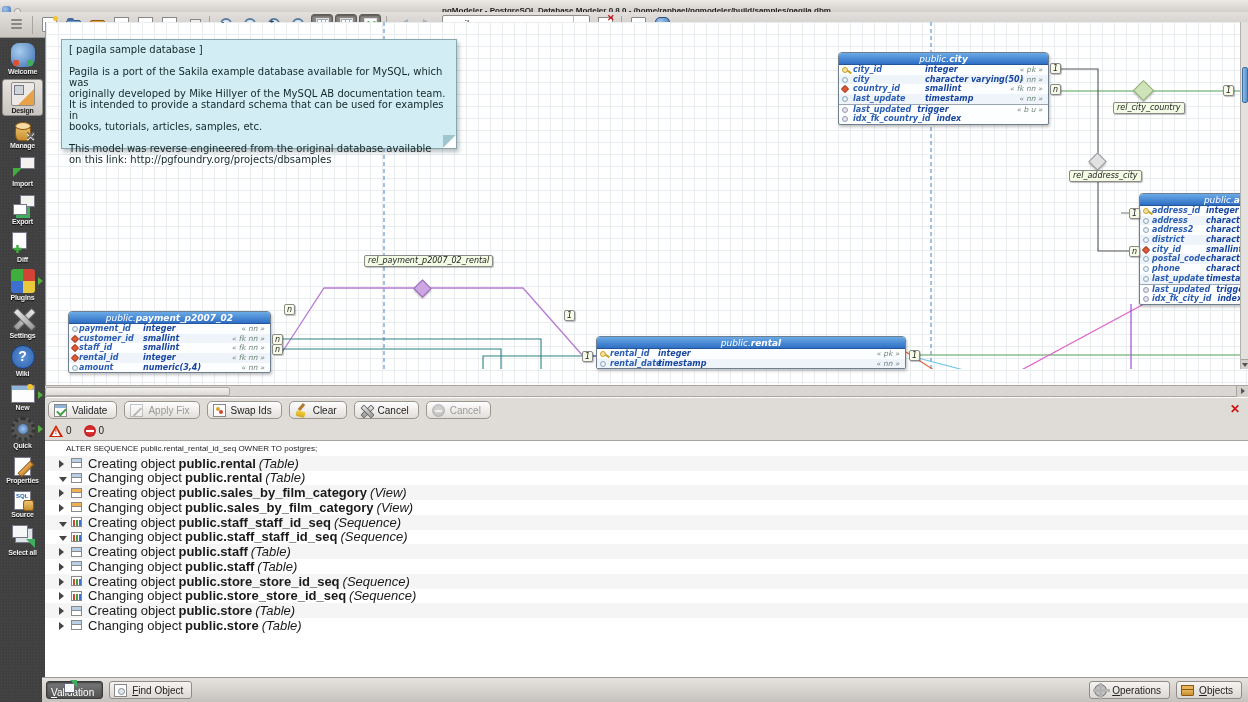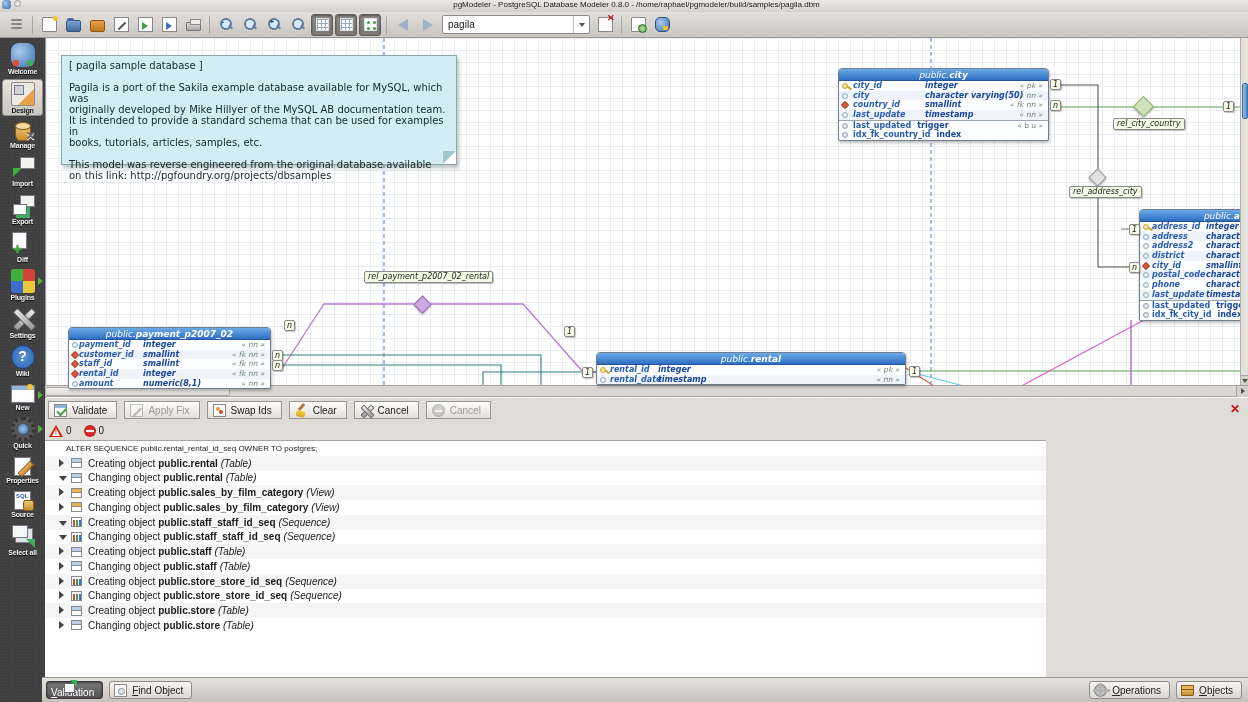--- a/index.html
+++ b/index.html
@@ -2,21 +2,21 @@
 <html><head>
 <meta charset="utf-8">
 <style>
 * { margin:0; padding:0; box-sizing:border-box; }
 html,body { width:1248px; height:702px; overflow:hidden; font-family:"Liberation Sans",sans-serif; background:#d4d0cc; }
 #app { position:relative; width:1248px; height:702px; }
 
 
 #titlebar { position:absolute; left:0; top:0; width:1248px; height:16px;
   background:linear-gradient(#ece9e6,#cdc9c5); border-bottom:1px solid #a8a4a0;
-  display:flex; align-items:flex-start; font-size:8px; font-weight:normal; color:#1c1c1c; }
+  display:flex; align-items:flex-end; font-size:8px; font-weight:bold; color:#1c1c1c; }
 #titlebar .tb-app { width:9px; height:9px; margin:0 3px 0 2px; border-radius:3px;
   background:radial-gradient(circle at 35% 35%, #9fc4ea, #3c6fae); }
 #titlebar .tb-circ { width:7px; height:7px; border:1px solid #9a9a9a; border-radius:50%; background:#e8e6e2; margin-right:4px; }
 #title-text { flex:1; text-align:center; white-space:nowrap; }
 
 
 #toolbar { position:absolute; left:0; top:12px; width:1248px; height:26px;
   background:linear-gradient(#e2dfdc,#d2cecา 90%,#c6c2be); background:linear-gradient(#e2dfdc,#c9c5c1);
   border-bottom:1px solid #9d9995; display:flex; align-items:center; padding-left:4px; }
 .tbtn { width:22px; height:22px; margin:0 1px; border-radius:3px; display:flex; align-items:center; justify-content:center; position:relative; }
@@ -93,38 +93,38 @@
 .quick-icon::after { content:""; position:absolute; left:4px; top:4px; width:10px; height:10px; border-radius:50%; background:radial-gradient(#9fc4ea,#3c6fae); }
 .properties-icon { background:#fdfdfd; border:1px solid #778; margin-top:2px; height:19px !important; width:17px !important; }
 .properties-icon::after { content:""; position:absolute; left:2px; top:8px; width:16px; height:4px; background:linear-gradient(#f0b050,#c9822e); border:1px solid #8d5a16; transform:rotate(-45deg); }
 .source-icon { background:#fdfdfd; border:1px solid #778; margin-top:1px; height:19px !important; width:17px !important; }
 .source-icon::before { content:"SQL"; position:absolute; left:1px; top:1px; font-size:6px; font-weight:bold; color:#2c5fae; }
 .source-icon::after { content:""; position:absolute; right:-4px; bottom:-2px; width:9px; height:9px; background:linear-gradient(#f0c674,#c98f2e); border:1px solid #8d5a16; border-radius:2px/4px; }
 .select-all-icon::before { content:""; position:absolute; left:1px; top:1px; width:14px; height:11px; background:#f4f6f8; border:1px solid #778; box-shadow:4px 4px 0 #dde4ea, 4px 4px 0 1px #778; }
 .select-all-icon::after { content:""; position:absolute; right:0px; bottom:0px; border-top:9px solid #3fae5f; border-left:9px solid transparent; }
 
 
-#canvas { position:absolute; left:45px; top:38px; width:1203px; height:386px; background:#fff; overflow:hidden; border-left:1px solid #9a9a9a;
+#canvas { position:absolute; left:45px; top:22px; width:1203px; height:386px; background:#fff; overflow:hidden; border-left:1px solid #9a9a9a;
   background-image:linear-gradient(#e9edf0 1px,transparent 1px),linear-gradient(90deg,#e9edf0 1px,transparent 1px); background-size:12px 12px; }
 #rel-lines { position:absolute; left:0; top:0; z-index:1; }
 #note { position:absolute; left:15px; top:17px; width:396px; height:110px; z-index:3;
   background:#d2eef4; border:1px solid #8aa6ac; box-shadow:2px 3px 4px rgba(60,80,90,.35);
   font-family:"DejaVu Sans",sans-serif; font-size:10px; line-height:11px; color:#14282a; padding:4px 7px; white-space:pre-line; }
 #note::after { content:""; position:absolute; right:0; bottom:0; border-bottom:13px solid #ffffff; border-left:13px solid transparent; }
 #note::before { content:""; position:absolute; right:0; bottom:0; border-top:13px solid #9fc6cc; border-right:13px solid transparent; }
 .db-table { position:absolute; z-index:3; background:#fdfeff; border:1px solid #6f7f8f; border-radius:4px 4px 2px 2px; box-shadow:1px 2px 3px rgba(0,0,0,.25); font-family:"DejaVu Sans",sans-serif; }
 .db-hdr { height:12px; border-radius:3px 3px 0 0; background:linear-gradient(#6aaae6,#2f6fc4); border-bottom:1px solid #24549a;
   display:flex; justify-content:center; align-items:center; font-size:9px; color:#fff; font-style:italic; white-space:nowrap; overflow:hidden; }
 .db-hdr .hn { font-weight:bold; }
 .db-row { position:relative; height:9.7px; font-size:8px; font-style:italic; white-space:nowrap; }
 .db-row.alt { background:#eef4fa; }
 .db-row .cn { position:absolute; top:0; line-height:9.7px; color:#2a5db0; font-weight:bold; }
 .db-row .ct { position:absolute; top:0; line-height:9.7px; color:#18469e; font-weight:bold; }
 .db-row .cc { position:absolute; top:0; right:5px; line-height:9.7px; color:#6f8577; font-size:7.5px; }
-.db-xrow { position:relative; height:9.7px; font-size:8px; white-space:nowrap; line-height:9.7px; }
+.db-xrow { position:relative; height:9.7px; font-size:8px; font-style:italic; white-space:nowrap; line-height:9.7px; }
 .db-xrow .cn { color:#2a5db0; font-weight:bold; } .db-xrow .ct { color:#18469e; font-weight:bold; margin-left:6px; }
 .db-xrow .cc { position:absolute; right:5px; color:#6f8577; font-size:7.5px; }
 .db-sep { height:0; border-top:1px solid #9aa6b2; }
 .ci { position:absolute; left:3px; top:2px; width:6px; height:6px; }
 .ci-pk { border:1.5px solid #c9a227; border-radius:50%; background:#f4e4a0; }
 .ci-pk::after { content:""; position:absolute; left:4px; top:3px; width:5px; height:1.5px; background:#c9a227; transform:rotate(35deg); }
 .ci-col { border:1px solid #8fa9be; border-radius:50%; background:radial-gradient(#ffffff,#cfe2f0); }
 .ci-fk { background:#e05a35; transform:rotate(45deg); border:1px solid #a63c1e; border-radius:1px; }
 .ci-trg, .ci-idx { border:1px solid #9a9ab2; border-radius:50%; background:radial-gradient(#f4f4fc,#cfcfe4); }
 .badge { position:absolute; z-index:6; width:11px; height:11px; background:#f6fbe8; border:1px solid #8a8a8a; border-radius:2px;
@@ -142,21 +142,21 @@
 
 
 #hscroll { position:absolute; left:45px; top:385px; width:1203px; height:12px; background:#d9d6d3; border-top:1px solid #a8a5a2; border-bottom:1px solid #a8a5a2; }
 #hthumb { position:absolute; left:0; top:1px; width:185px; height:9px; background:linear-gradient(#f2f0ee,#dcd9d6); border:1px solid #aeaaa6; border-radius:2px; }
 #hs-btn { position:absolute; right:0; top:0; width:12px; height:11px; background:#d4d1cd; border-left:1px solid #a8a4a0; }
 #hs-btn::after { content:""; position:absolute; left:4px; top:2px; border-left:4px solid #555; border-top:3px solid transparent; border-bottom:3px solid transparent; }
 
 
 #valpanel { position:absolute; left:45px; top:398px; width:1203px; height:279px; background:#dfdcd8; }
 #val-buttons { position:relative; height:24px; padding:3px 0 0 3px; display:flex; }
-.vbtn { height:18px; margin-right:7px; padding:0 9px 0 5px; display:flex; align-items:center; border:1px solid #9a968f; border-radius:0;
+.vbtn { height:18px; margin-right:7px; padding:0 9px 0 5px; display:flex; align-items:center; border:1px solid #9a968f; border-radius:5px;
   background:linear-gradient(#fefefe,#e2deda); font-size:10px; color:#222; box-shadow:0 1px 1px rgba(255,255,255,.7) inset; }
 .vbtn.disabled { color:#9a9a9a; } .vbtn.disabled .vi { opacity:.45; }
 .vi { width:13px; height:13px; position:relative; margin-right:5px; }
 .vi-validate { background:#fdfdfd; border:1px solid #888; }
 .vi-validate::after { content:""; position:absolute; left:2px; top:3px; width:7px; height:4px; border-left:2px solid #3f9e3f; border-bottom:2px solid #3f9e3f; transform:rotate(-45deg); }
 .vi-validate::before { content:""; position:absolute; left:0; top:0; right:0; height:3px; background:#8fb4d9; }
 .vi-fix { background:#fdfdfd; border:1px solid #888; }
 .vi-fix::after { content:""; position:absolute; left:1px; top:6px; width:11px; height:2px; background:#777; transform:rotate(-45deg); }
 .vi-swap { background:#fdfdfd; border:1px solid #888; }
 .vi-swap::before { content:""; position:absolute; left:2px; top:2px; width:4px; height:4px; background:#e0a030; border-radius:50%; }
@@ -172,22 +172,22 @@
 .w-ico { position:relative; width:14px; height:12px; margin-right:3px; }
 .w-ico .t1 { position:absolute; left:0; top:0; border-left:7px solid transparent; border-right:7px solid transparent; border-bottom:12px solid #cc2200; }
 .w-ico .t2 { position:absolute; left:2.5px; top:3px; border-left:4.5px solid transparent; border-right:4.5px solid transparent; border-bottom:8px solid #fff; }
 .w-ico .ex { position:absolute; left:0; right:0; top:3px; text-align:center; font-size:7px; font-weight:bold; color:#cc2200; }
 .e-ico { position:relative; width:12px; height:12px; border-radius:50%; background:radial-gradient(#e84040,#b41010); margin:0 3px 0 10px; }
 .e-ico::after { content:""; position:absolute; left:2px; top:5px; width:8px; height:2px; background:#fff; }
 .vcount { font-size:10px; color:#222; margin-right:2px; }
 #progress { flex:1; margin-left:12px; height:14px; border:1px solid #7f8f9f; border-radius:2px;
   background:linear-gradient(#5596d4,#2f6cb4); display:flex; align-items:center; justify-content:center;
   font-size:9.5px; color:#fff; }
-#val-list { position:absolute; left:0; top:42px; width:1001px; height:237px; background:#fff; border-top:1px solid #a8a4a0; overflow:hidden; }
-.val-row { height:14.75px; display:flex; align-items:center; font-size:10px; color:#1a1a1a; white-space:nowrap; }
+#val-list { position:absolute; left:0; top:42px; width:1203px; height:237px; background:#fff; border-top:1px solid #a8a4a0; overflow:hidden; }
+.val-row { height:14.75px; display:flex; align-items:center; font-size:13px; color:#1a1a1a; white-space:nowrap; }
 .val-row:nth-child(even) { background:#f5f5f5; }
 .val-row.obj { padding-left:14px; }
 .val-row.sql { padding-left:21px; font-size:8px; color:#222; }
 .tri { width:8px; margin-right:4px; display:inline-block; }
 .tri.closed::after { content:""; display:inline-block; border-left:5px solid #444; border-top:4px solid transparent; border-bottom:4px solid transparent; }
 .tri.open::after { content:""; display:inline-block; border-top:5px solid #444; border-left:4px solid transparent; border-right:4px solid transparent; }
 .oi { position:relative; width:11px; height:10px; border:1px solid #8a8a8a; background:#fff; margin-right:6px; flex:none; }
 .oi-table::before { content:""; position:absolute; left:0; top:0; right:0; height:3px; background:#b8cfe8; border-bottom:1px solid #8a8a8a; }
 .oi-view::before { content:""; position:absolute; left:0; top:0; right:0; height:3px; background:#f0b050; border-bottom:1px solid #8a8a8a; }
 .oi-seq::before { content:""; position:absolute; left:1px; top:2px; width:2px; height:6px; background:#d44436; box-shadow:3px 0 0 #3f9e3f, 6px 0 0 #3c6fce; }
@@ -446,21 +446,21 @@
           </div>
           <div class="db-row alt">
             <span class="ci ci-fk"></span>
             <span class="cn" style="left: 10px;">rental_id</span>
             <span class="ct" style="left: 74px;">integer</span>
             <span class="cc">« fk nn »</span>
           </div>
           <div class="db-row">
             <span class="ci ci-col"></span>
             <span class="cn" style="left: 10px;">amount</span>
-            <span class="ct" style="left: 74px;">numeric(8,1)</span>
+            <span class="ct" style="left: 74px;">numeric(3,4)</span>
             <span class="cc">« nn »</span>
           </div>
         </div>
         <div class="db-table" style="left: 550px; top: 314px; width: 310px;">
           <div class="db-hdr">
             <span class="hs">public.</span>
             <span class="hn">rental</span>
           </div>
           <div class="db-row">
             <span class="ci ci-pk"></span>

